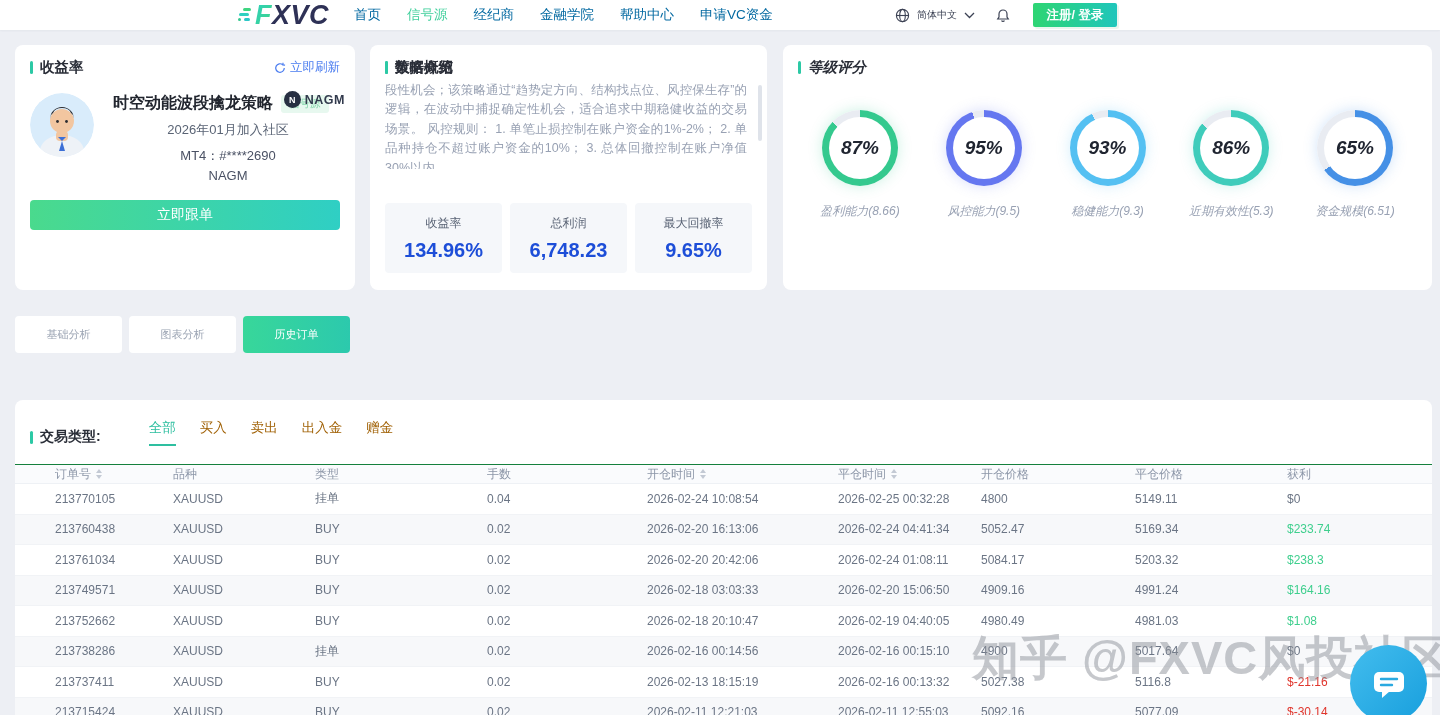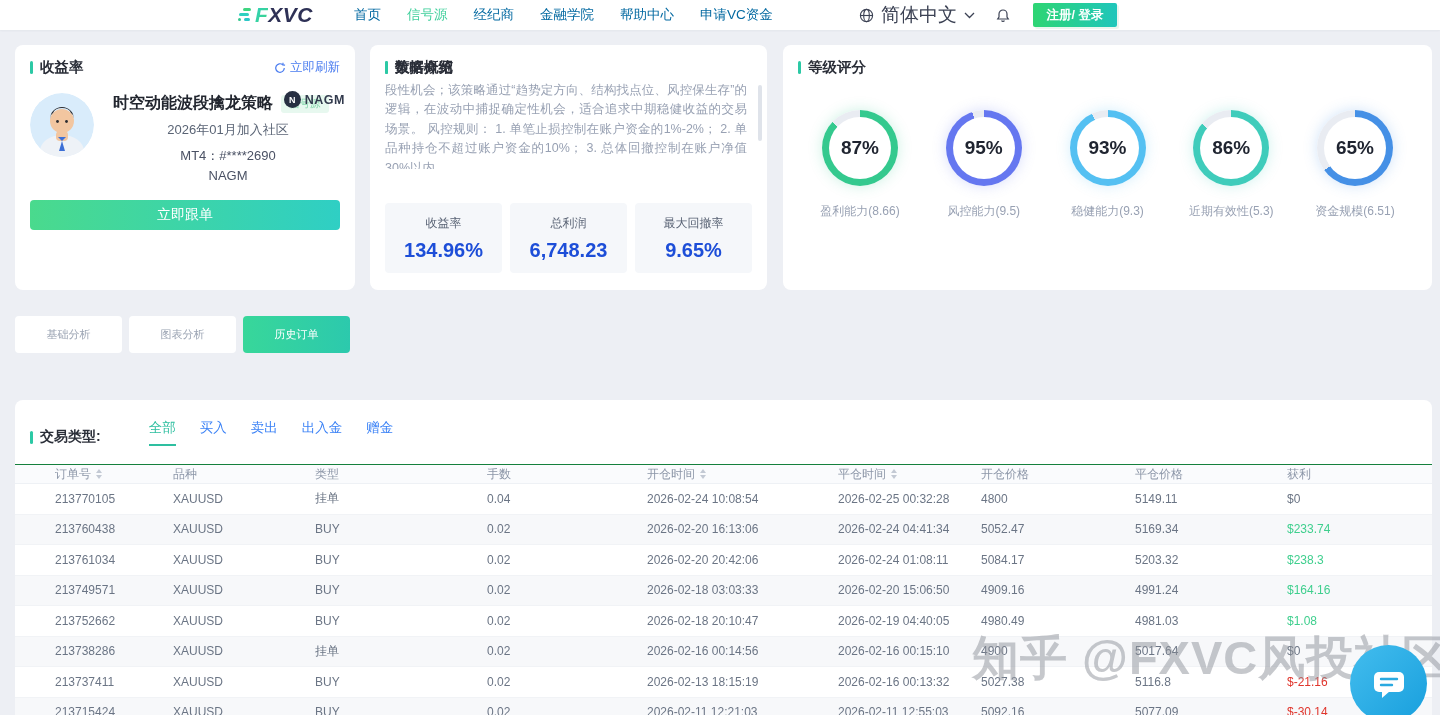--- a/index.html
+++ b/index.html
@@ -11,27 +11,27 @@
   .page { position:relative; width:1440px; height:715px; }
 
   
   .nav {
     position:absolute; left:0; top:0; width:1440px; height:30px;
     background:#ffffff; display:flex; align-items:center; z-index:10;
     box-shadow:0 1px 2px rgba(40,50,70,.05);
   }
   .logo { position:absolute; left:237px; top:0; height:30px; display:flex; align-items:center; cursor:pointer; }
   .logo-mark { margin-right:2px; display:block; }
-  .logo-text { font-size:21px; font-weight:800; font-style:italic; letter-spacing:.5px; color:#2e3156; }
+  .logo-text { font-size:27px; font-weight:800; font-style:italic; letter-spacing:.5px; color:#2e3156; }
   .logo-text .f { background:linear-gradient(120deg,#2fd0c0,#3ed581); -webkit-background-clip:text; background-clip:text; color:transparent; }
   .nav-items { position:absolute; left:354px; top:0; height:30px; display:flex; align-items:center; gap:26px; }
   .nav-item { font-size:13.5px; color:#0369a1; cursor:pointer; white-space:nowrap; }
   .nav-item.active { color:#3ecf9b; }
   .nav-right { position:absolute; right:323px; top:0; height:30px; display:flex; align-items:center; gap:7px; }
-  .lang-label { font-size:19px; color:#3c4254; }
+  .lang-label { font-size:10px; color:#3c4254; }
   .icon-btn { display:flex; align-items:center; justify-content:center; cursor:pointer; }
   .auth-btn {
     margin-left:16px; width:84px; height:24px; border:none; border-radius:2px;
     background:linear-gradient(90deg,#2ed573,#1fc6bb);
     color:#fff; font-size:12.5px; font-weight:bold; cursor:pointer;
     box-shadow:2px 2px 0 0 #eaf6ee;
   }
 
   
   .card { position:absolute; background:#fff; border-radius:8px; }
@@ -64,41 +64,41 @@
     position:absolute; left:15px; top:36px; width:362px; height:88px; overflow:hidden;
     font-size:12.5px; line-height:1.55; color:#98a1b3; text-align:justify;
   }
   .desc-scrollbar { position:absolute; right:5px; top:40px; width:4px; height:56px; background:#dfe3ea; border-radius:2px; cursor:pointer; }
   .overview-head { position:absolute; left:15px; top:130px; }
   .stats-row { position:absolute; left:15px; right:15px; top:158px; display:flex; gap:8px; }
   .stat-box { flex:1; height:70px; background:#f5f7fa; border-radius:4px; display:flex; flex-direction:column; align-items:center; justify-content:center; }
   .stat-label { font-size:12px; color:#5a6475; margin-bottom:7px; }
   .stat-value { font-size:20px; font-weight:bold; color:#1d4ed8; }
 
-  .rating-card { left:783px; top:45px; width:649px; height:245px; }
+  .rating-card { left:783px; top:45px; width:649px; height:245px;font-style:italic; }
   .rating-card .card-head { position:absolute; left:15px; top:13px; }
   .gauges { position:absolute; left:0; right:0; top:65px; display:flex; justify-content:space-between; padding:0 37px; }
   .gauge-wrap { display:flex; flex-direction:column; align-items:center; width:80px; }
   .gauge { width:76px; height:76px; border-radius:50%; display:flex; align-items:center; justify-content:center; }
   .gauge-inner { width:62px; height:62px; border-radius:50%; background:#fff; display:flex; align-items:center; justify-content:center; }
   .gauge-val { font-size:19px; font-weight:bold; color:#1f2430; }
   .gauge-label { margin-top:17px; font-size:12px; color:#98a1b3; white-space:nowrap; }
 
   
   .tabs { position:absolute; left:15px; top:316px; display:flex; gap:7px; z-index:5; }
   .tab { width:107px; height:37px; background:#fff; border-radius:4px; display:flex; align-items:center; justify-content:center; font-size:11px; color:#9aa3b2; cursor:pointer; }
   .tab.active { background:linear-gradient(90deg,#38d79a,#2cc9ad); color:#fff; }
 
   
   .table-card { left:15px; top:372px; width:1417px; height:347px; border-radius:8px 8px 0 0; overflow:hidden;margin-top:28px; }
   .filter-row { display:flex; align-items:flex-end; padding:19px 15px 0 15px; }
   .filter-head { display:flex; align-items:center; }
   .filter-title { font-size:14px; font-weight:bold; color:#2a2e38; }
   .filters { display:flex; margin-left:24px; }
-  .filter-item { font-size:13.5px; color:#3b82f6; margin-left:24px; padding-bottom:7px; cursor:pointer; border-bottom:2px solid transparent; }
+  .filter-item { font-size:13.5px; color:#a16207; margin-left:24px; padding-bottom:7px; cursor:pointer; border-bottom:2px solid transparent; }
   .filter-item.active { color:#2ebfa0; border-bottom-color:#2ebfa0; }
 
   .thead, .tr {
     display:grid;
     grid-template-columns:118px 142px 172px 160px 191px 143px 154px 152px auto;
     align-items:center; padding-left:40px;
   }
   .thead { margin-top:18px; height:20px; background:#fafbfd; border-top:1px solid #15803d; border-bottom:1px solid #eef1f5; }
   .th { font-size:12px; color:#8c96a8; display:flex; align-items:center; }
   .th.sortable { cursor:pointer; }

